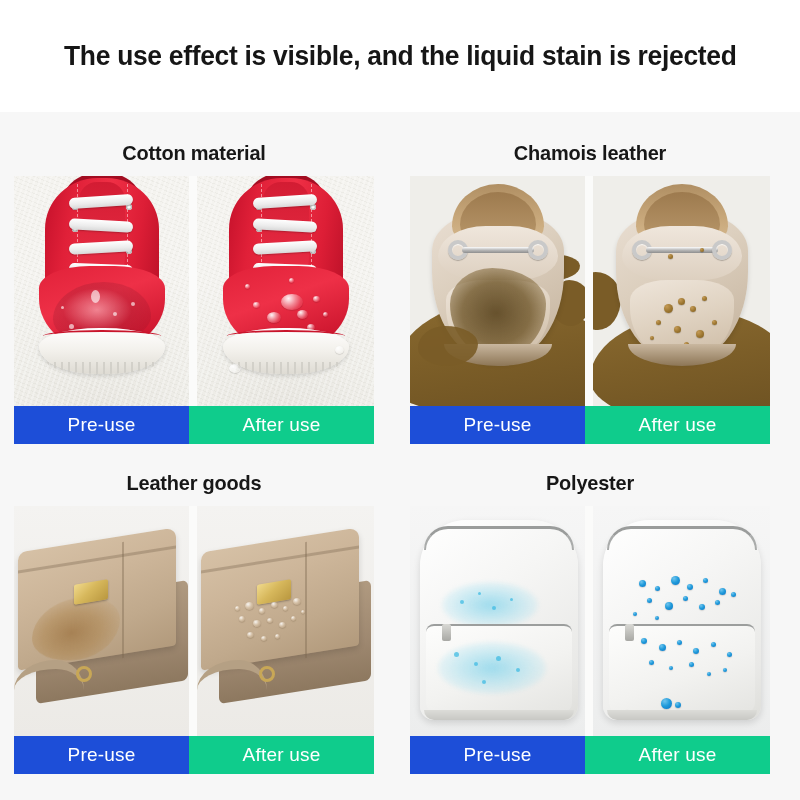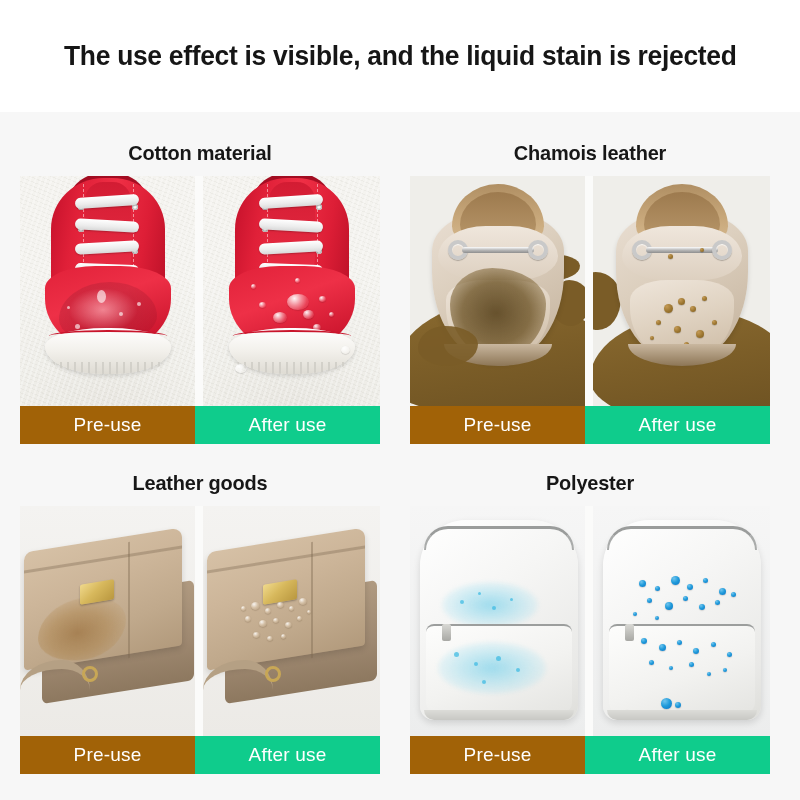--- a/index.html
+++ b/index.html
@@ -26,21 +26,21 @@
     letter-spacing: -0.3px;
     transform: scaleX(0.96);
     white-space: nowrap;
   }
 
   
   .quad {
     position: absolute;
     width: 360px;
   }
-  .quad.c-left  { left: 20px; }
+  .quad.c-left  { left: 14px; }
   .quad.c-right { left: 410px; }
   .quad.r-top    { top: 130px; }
   .quad.r-bottom { top: 460px; }
 
   .quad-heading {
     height: 46px;
     display: flex; align-items: center; justify-content: center;
     font-size: 21px;
     font-weight: bold;
     color: #171717;
@@ -71,21 +71,21 @@
     height: 38px;
     display: flex;
   }
   .lbl {
     height: 38px;
     display: flex; align-items: center; justify-content: center;
     font-size: 19px;
     color: #ffffff;
     letter-spacing: 0.2px;
   }
-  .lbl.pre   { width: 175px; background: #a16207; }
+  .lbl.pre   { width: 175px; background: #1d4ed8; }
   .lbl.after { width: 185px; background: #0fcc8c; }
 
   
   .sneaker-bg {
     position: absolute; inset: 0;
     background:
       radial-gradient(ellipse 120% 60% at 50% 100%, #e8e6e0 0%, #efeee9 45%, #f4f3ef 100%),
       #f0efea;
   }
   .sneaker-bg::after {

